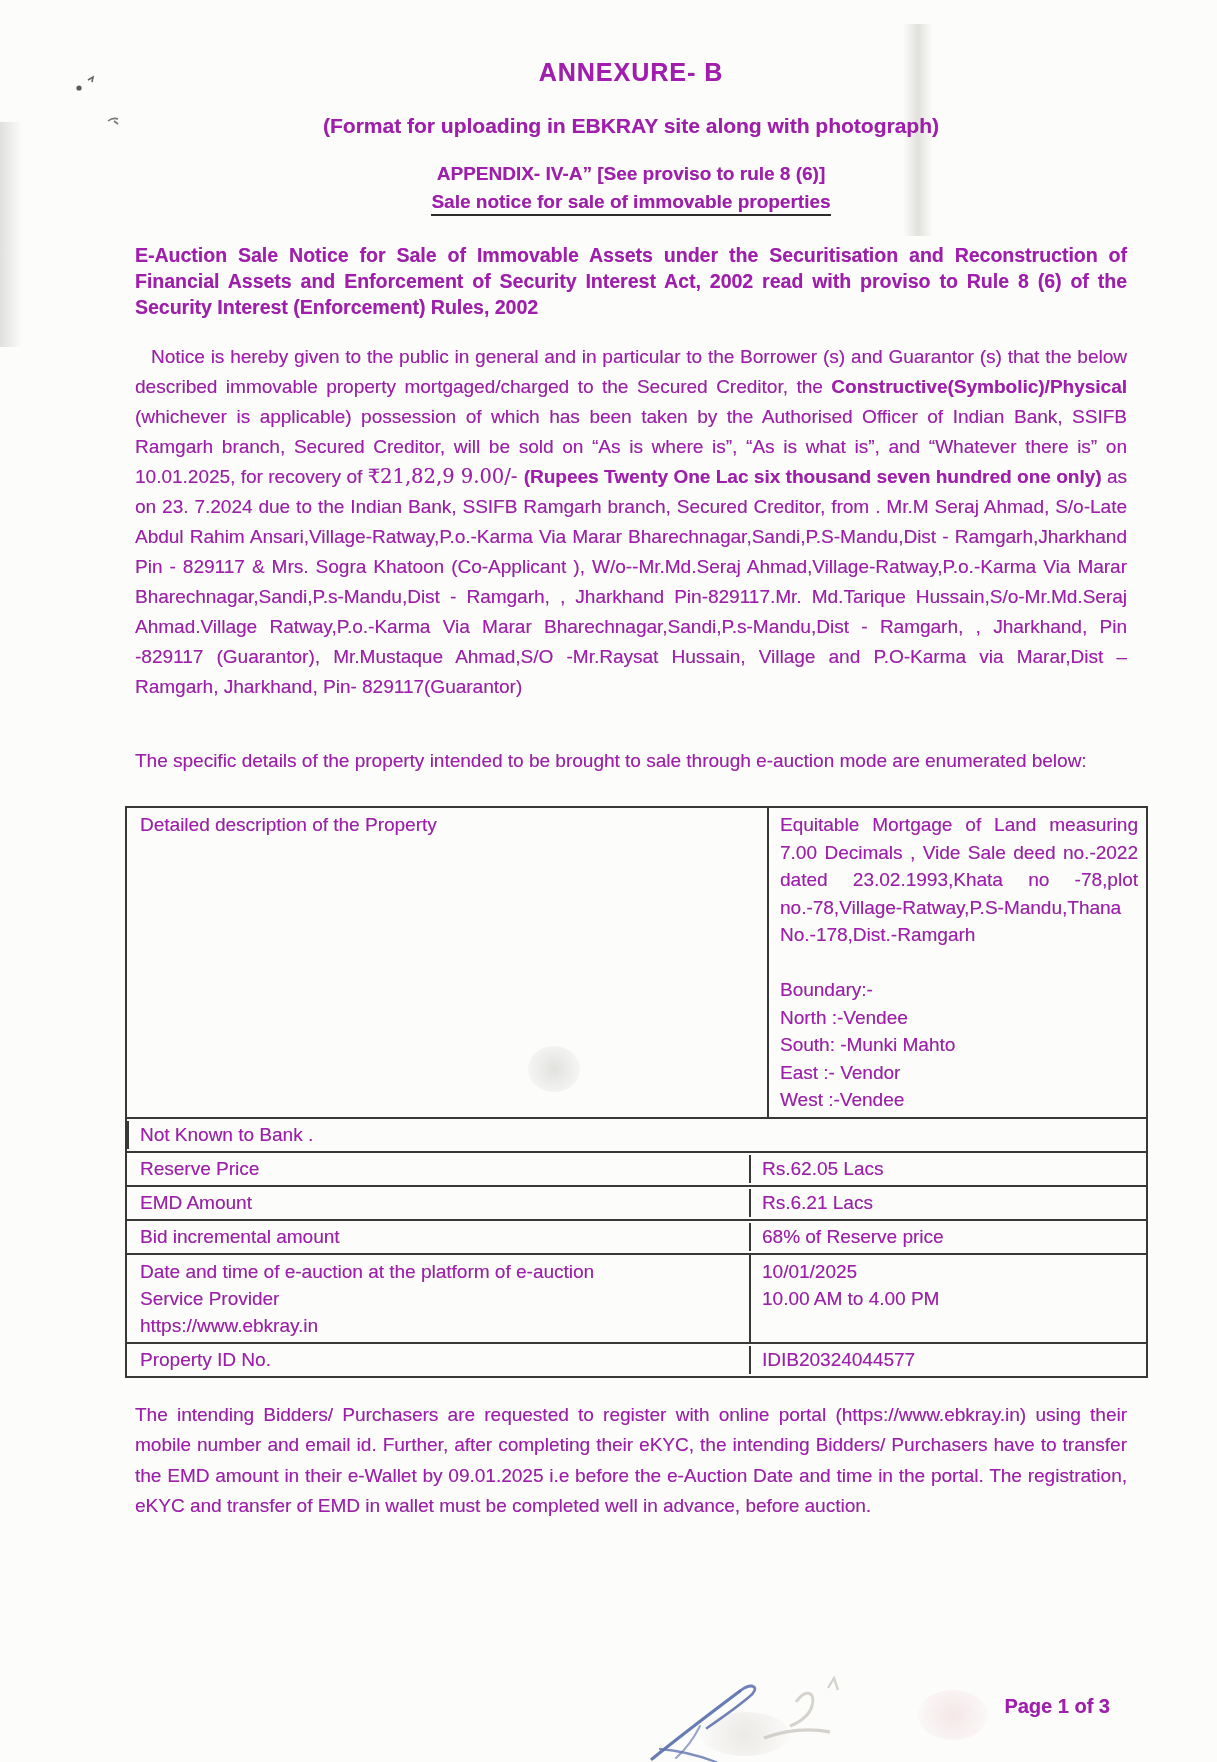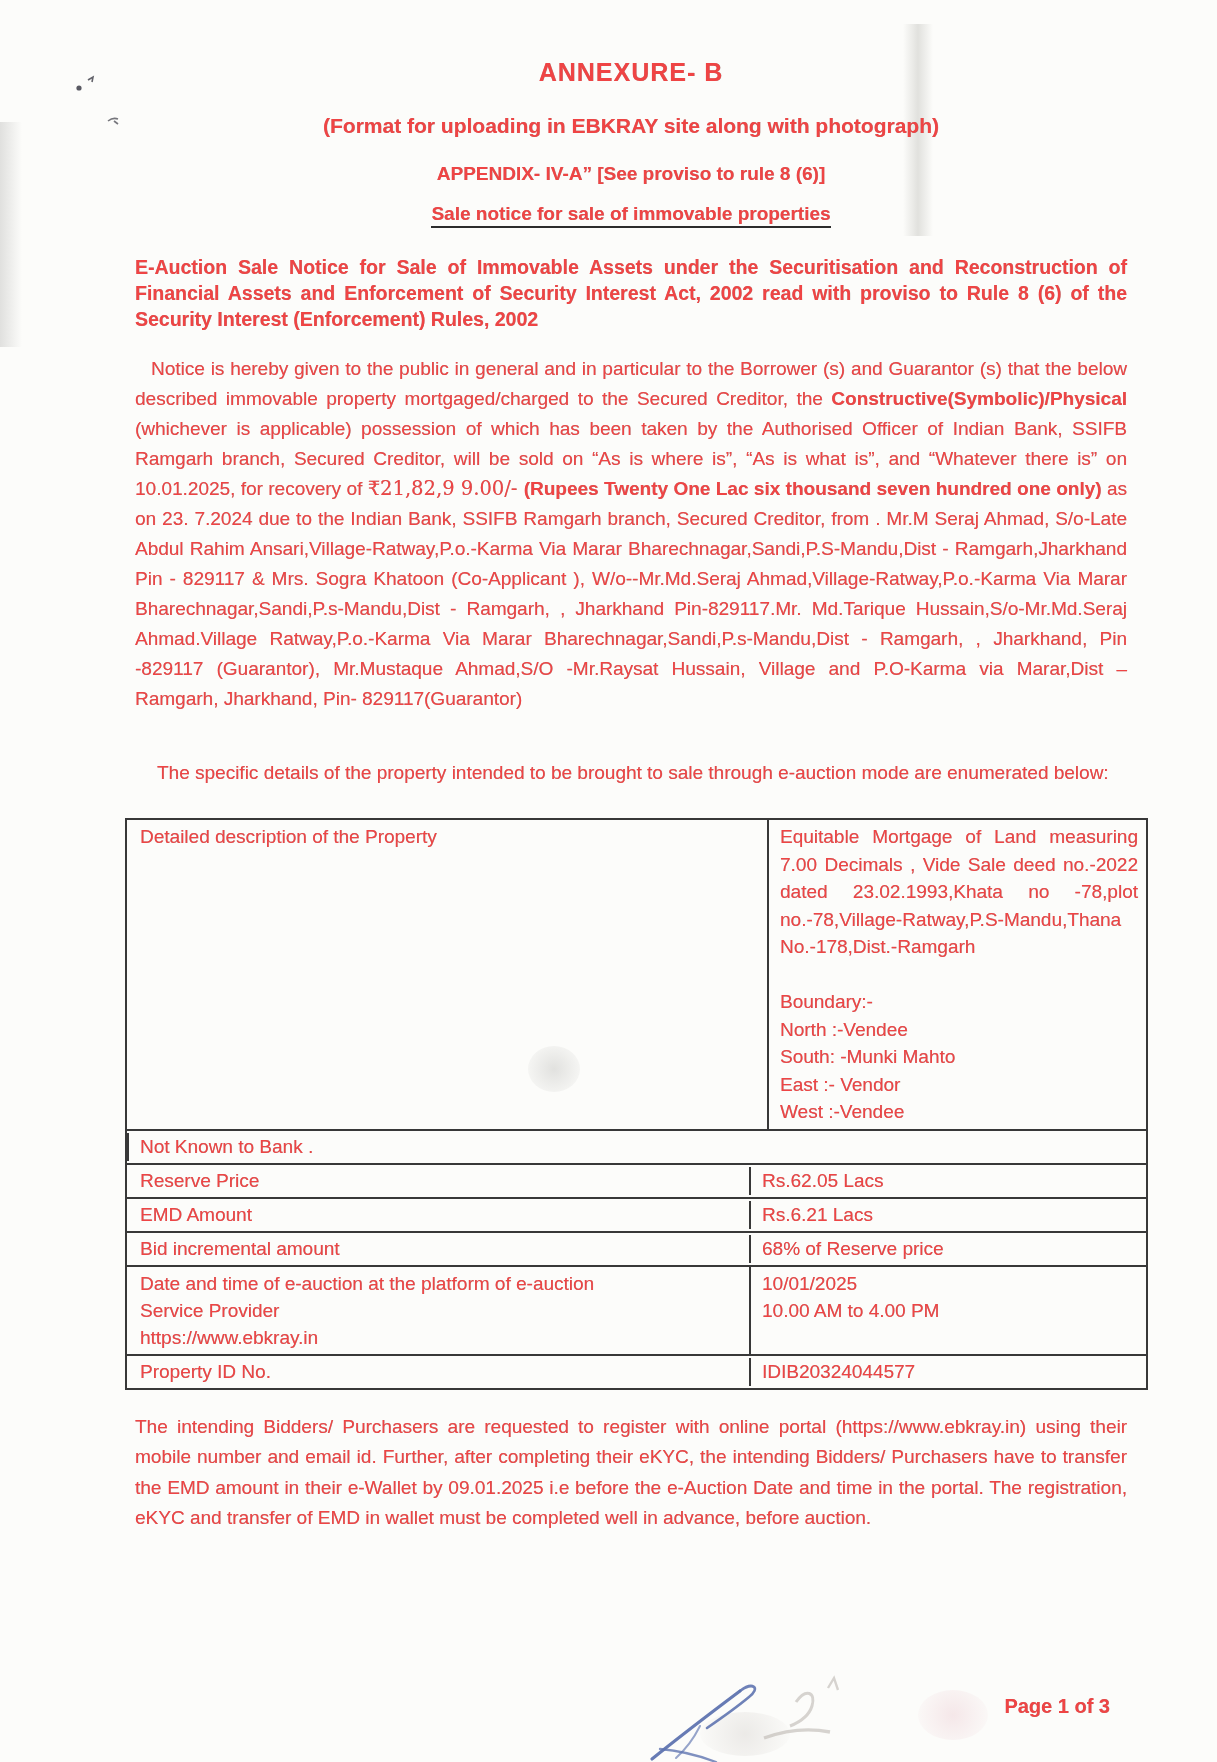--- a/index.html
+++ b/index.html
@@ -2,35 +2,35 @@
 <html><head>
 <meta charset="utf-8">
 <style>
   html,body{margin:0;padding:0;background:#e8e8e6;}
   .page{
     position:relative;
     width:1217px;height:1762px;
     margin:0 auto;
     background:#fcfcfa;
     overflow:hidden;
-    color:#ef4444;
+    color:#a21caf;
     font-family:"Liberation Sans",sans-serif;
     text-shadow:0.2px 0.2px 0.6px rgba(35,35,35,0.38);
   }
   .content{position:absolute;left:135px;top:0;width:992px;}
   .h-annexure{margin-top:58px;text-align:center;font-size:25px;font-weight:700;letter-spacing:1px;}
   .h-format{margin-top:27px;text-align:center;font-size:21px;font-weight:700;}
   .h-appendix{margin-top:25px;text-align:center;font-size:19px;font-weight:700;}
-  .h-salenotice{margin-top:18px;text-align:center;font-size:19px;font-weight:700;}
+  .h-salenotice{margin-top:6px;text-align:center;font-size:19px;font-weight:700;}
   .h-salenotice span{display:inline-block;border-bottom:2.5px solid #2c2c2c;padding-bottom:1px;}
   .p-act{margin-top:26px;font-size:19.5px;font-weight:700;line-height:26px;text-align:justify;}
   .p-intro{margin-top:22px;font-size:19px;line-height:30px;text-align:justify;text-indent:16px;}
   .p-intro .b{font-weight:700;}
   .p-intro .amt{font-family:"DejaVu Serif","DejaVu Sans",serif;font-size:19.5px;}
-  .p-specific{margin-top:44px;font-size:19px;line-height:30px;text-align:justify;margin-left:22px;}
+  .p-specific{margin-top:44px;font-size:19px;line-height:30px;text-align:justify;}
   .ptable{margin-top:30px;margin-left:-10px;width:1023px;border:2.5px solid #383838;box-sizing:border-box;font-size:19px;}
   .prow{display:flex;border-top:2px solid #383838;}
   .prow.first{border-top:none;gap:40px;}
   .pcell-l{width:622px;box-sizing:border-box;padding:3px 10px 3px 13px;line-height:27px;}
   .pcell-r{flex:1;box-sizing:border-box;border-left:2px solid #383838;padding:3px 8px 3px 11px;line-height:27px;}
   .row-desc .pcell-r{line-height:27.5px;}
   .desc-just{width:358px;text-align:justify;}
   .desc-spacer{height:27.5px;}
   .vrow{line-height:26px;padding-top:2px;padding-bottom:2px;}
   .vrow .pcell-l,.vrow .pcell-r{line-height:26px;padding-top:1px;padding-bottom:1px;}

